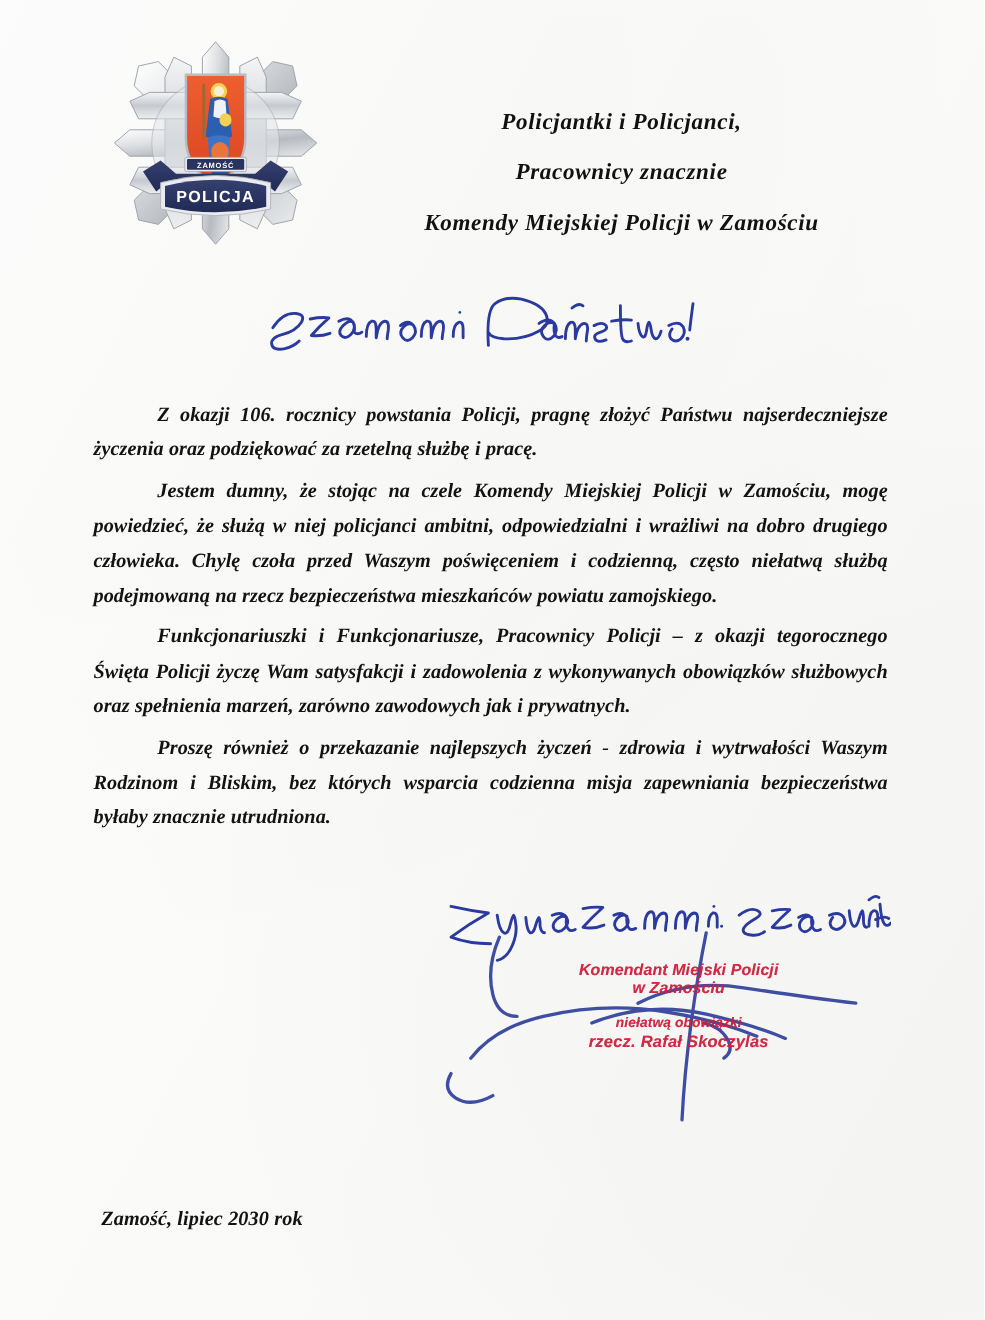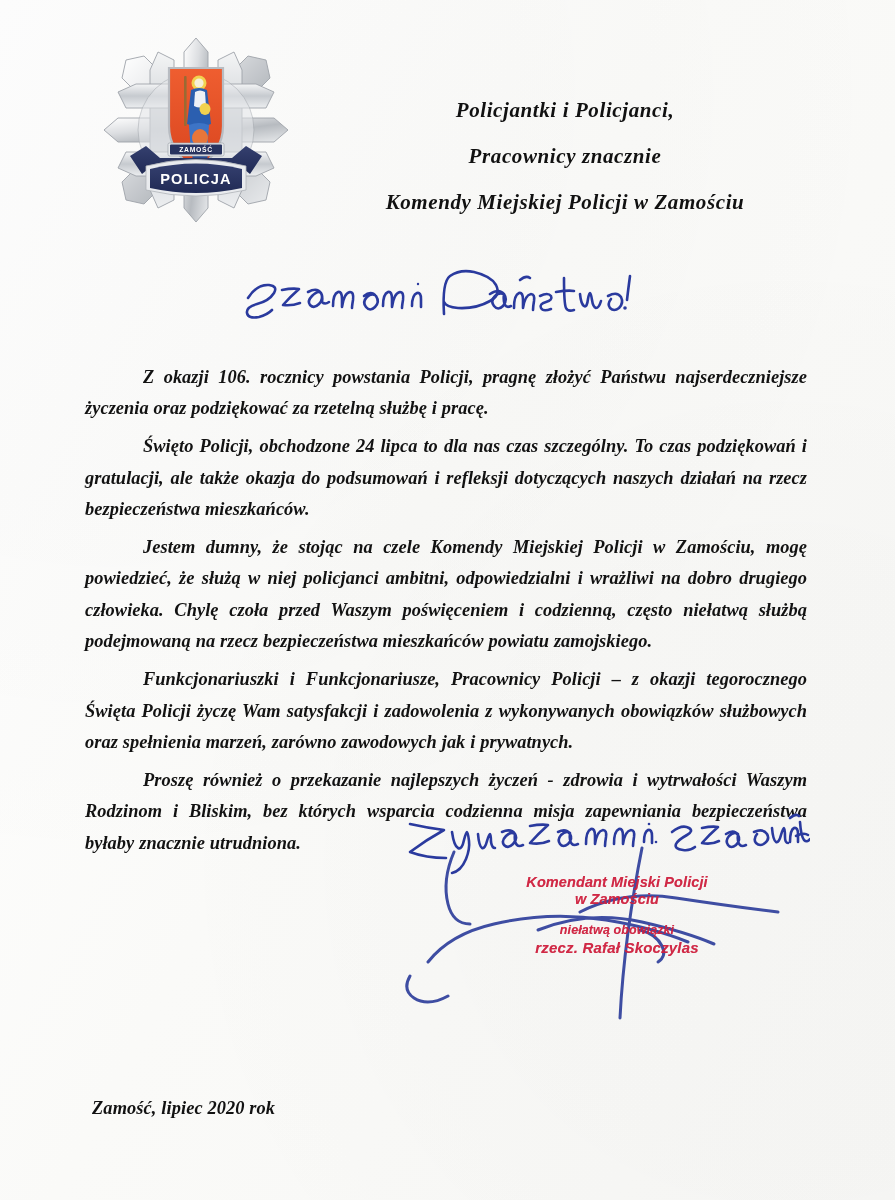--- a/index.html
+++ b/index.html
@@ -253,21 +253,20 @@
         <path d="M370 38 q9 -5 13 1 q3 6 -2 11 q-5 4 -9 0 q-3 -4 1 -9"></path>
 
         <path d="M392 18 q-2 15 -3 24"></path>
         <circle cx="387" cy="50" r="1.8" fill="#2a3a9e" stroke="none"></circle>
       </g>
     </svg>
   </div>
 
   <div class="body-block">
     <p class="para">Z okazji 106. rocznicy powstania Policji, pragnę złożyć Państwu najserdeczniejsze życzenia oraz podziękować za rzetelną służbę i pracę.</p>
-    <p class="para">Święto Policji, obchodzone 24 lipca to dla nas czas szczególny. To czas podziękowań i gratulacji, ale także okazja do podsumowań i refleksji dotyczących naszych działań na rzecz bezpieczeństwa mieszkańców.</p>
     <p class="para">Jestem dumny, że stojąc na czele Komendy Miejskiej Policji w Zamościu, mogę powiedzieć, że służą w niej policjanci ambitni, odpowiedzialni i wrażliwi na dobro drugiego człowieka. Chylę czoła przed Waszym poświęceniem i codzienną, często niełatwą służbą podejmowaną na rzecz bezpieczeństwa mieszkańców powiatu zamojskiego.</p>
     <p class="para">Funkcjonariuszki i Funkcjonariusze, Pracownicy Policji – z okazji tegorocznego Święta Policji życzę Wam satysfakcji i zadowolenia z wykonywanych obowiązków służbowych oraz spełnienia marzeń, zarówno zawodowych jak i prywatnych.</p>
     <p class="para">Proszę również o przekazanie najlepszych życzeń - zdrowia i wytrwałości Waszym Rodzinom i Bliskim, bez których wsparcia codzienna misja zapewniania bezpieczeństwa byłaby znacznie utrudniona.</p>
   </div>
 
   <div class="sign-area">
 
     <div class="sign-hand" aria-label="Z wyrazami szacunku">
       <svg viewBox="0 0 420 210" xmlns="http://www.w3.org/2000/svg">
         <g fill="none" stroke="#2a3a9e" stroke-width="2.6" stroke-linecap="round" stroke-linejoin="round">
@@ -308,14 +307,14 @@
     </div>
 
     <div class="stamp">
       <div class="st-role">Komendant Miejski Policji</div>
       <div class="st-city">w Zamościu</div>
       <div class="st-duty">niełatwą obowiązki</div>
       <div class="st-name">rzecz. Rafał Skoczylas</div>
     </div>
   </div>
 
-  <div class="footer-date">Zamość, lipiec 2020 rok</div>
+  <div class="footer-date">Zamość, lipiec 2030 rok</div>
 </div>
 
 </body></html>

